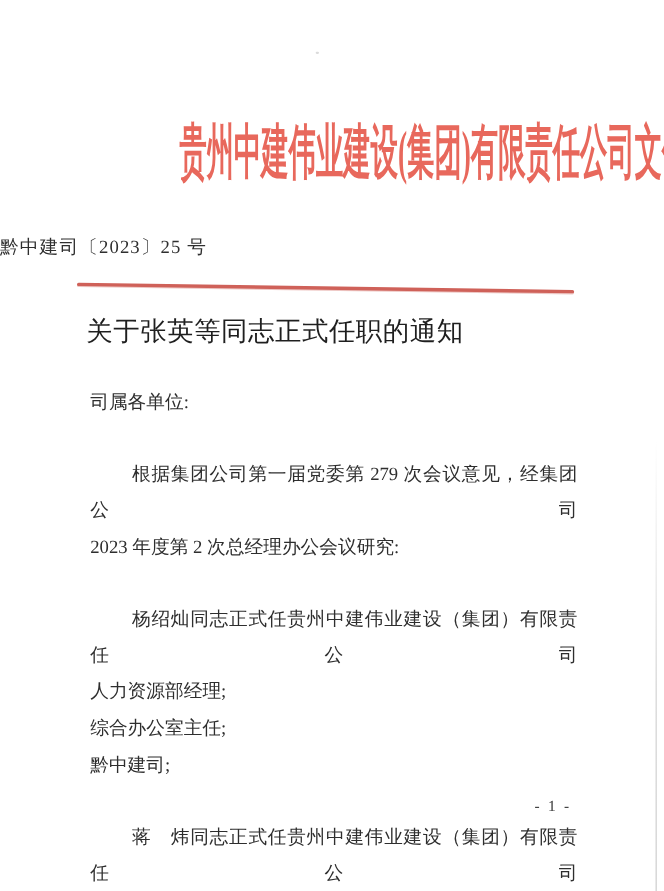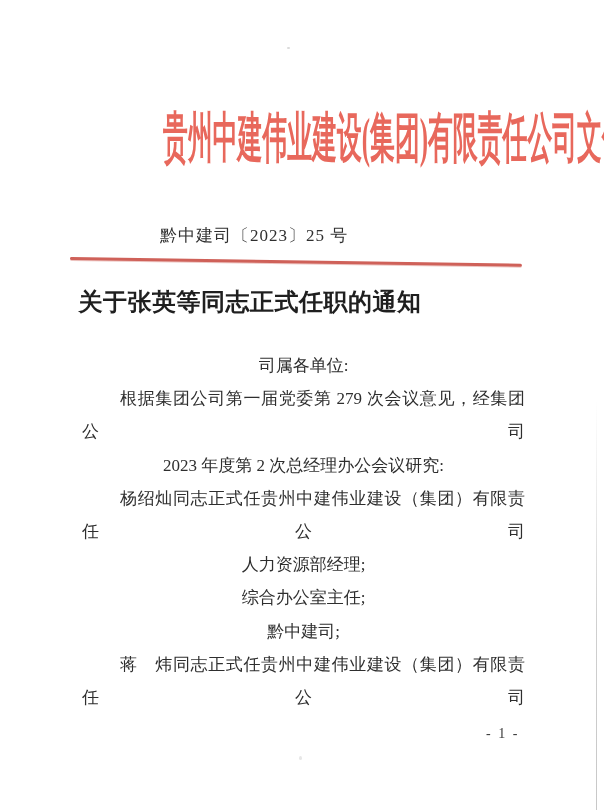--- a/index.html
+++ b/index.html
@@ -25,24 +25,23 @@
     line-height: 72px;
     font-weight: 700;
     color: var(--header-red, #e8685c);
     white-space: nowrap;
     transform: scaleX(0.46);
     transform-origin: 50% 50%;
     letter-spacing: 0;
   }
   .doc-number {
     position: absolute;
-    top: 224px;
+    top: 213px;
     left: 0;
     width: 508px;
-    text-align: center;
     font-size: 17px;
     line-height: 24px;
     color: #2f2f2f;
     letter-spacing: 1px;
   }
   .red-line {
     position: absolute;
     top: 257px;
     left: 70px;
     width: 452px;
@@ -55,45 +54,45 @@
   }
   .doc-title {
     position: absolute;
     top: 286px;
     left: 0;
     width: 500px;
     margin: 0;
     text-align: center;
     font-size: 24px;
     line-height: 32px;
-    font-weight: 700;
+    font-weight: 400;
     color: #1f1f1f;
     letter-spacing: 0.5px;
   }
   .body-block {
     position: absolute;
     top: 349px;
     left: 82px;
     width: 443px;
     font-size: 17px;
     line-height: 33.2px;
     color: #2e2e2e;
   }
   .line {
     width: 100%;
     white-space: nowrap;
-    text-align: center;
   }
   .line.indent {
     text-indent: 38px;
   }
   .line.justify {
     white-space: normal;
     text-align: justify;
     text-align-last: justify;
+    margin-top: 32px;
   }
   .page-number {
     position: absolute;
     top: 725px;
     left: 486px;
     font-size: 14px;
     line-height: 18px;
     letter-spacing: 2px;
     color: #3a3a3a;
   }

